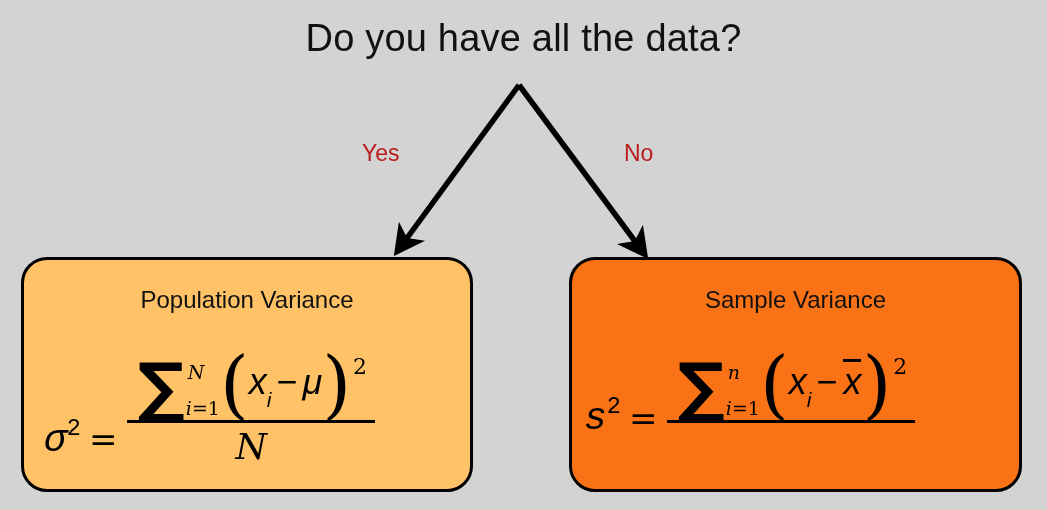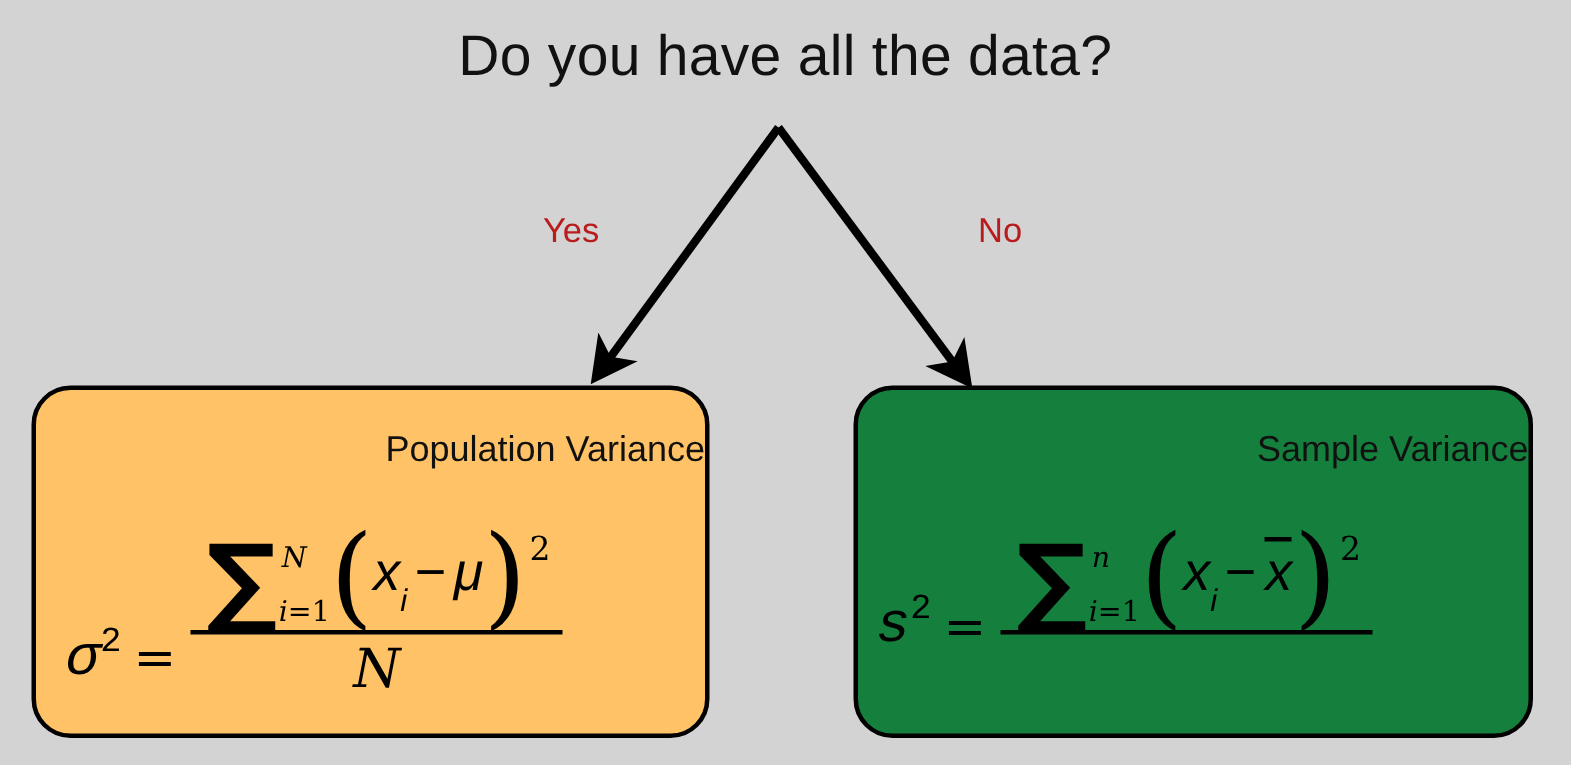--- a/index.html
+++ b/index.html
@@ -44,21 +44,21 @@
   }
 
   
   .branch-label {
     position: absolute;
     font-size: 23px;
     color: #b91c1c;
     white-space: nowrap;
   }
   #label-yes { left: 362px; top: 140px; }
-  #label-no  { left: 652px; top: 140px; }
+  #label-no  { left: 624px; top: 140px; }
 
   
   .vbox {
     position: absolute;
     border: 3px solid #000000;
     border-radius: 26px;
     box-sizing: border-box;
     overflow: visible;
   }
   #box-population {
@@ -74,21 +74,21 @@
     width: 453px;
     height: 235px;
     background: #00ffff;
   }
 
   .box-title {
     position: absolute;
     left: 0;
     top: 26px;
     width: 100%;
-    text-align: right;
+    text-align: center;
     font-size: 24px;
     color: #111111;
   }
 
   .equation {
     position: absolute;
     display: flex;
     align-items: center;
   }
   #eq-population { left: 20px; top: 96px; }
@@ -291,21 +291,21 @@
           <span class="term"><span>x</span><span class="sub">i</span><span class="minus">−</span><span>μ</span></span>
           <span class="paren">)</span>
           <span class="pow2">2</span>
         </span>
         <span class="fracbar"></span>
         <span class="denominator"><span>N</span></span>
       </span>
     </div>
   </div>
 
-  <div class="vbox" id="box-sample" style="background: #15803d; border-color: rgb(0, 0, 0);">
+  <div class="vbox" id="box-sample" style="background: #f97316; border-color: rgb(0, 0, 0);">
     <div class="box-title">Sample Variance</div>
 
     <div class="equation" id="eq-sample">
       <span class="lhs"><span>s</span><span class="sup">2</span></span>
       <span class="eqsign">=</span>
 
       <span class="fraction">
         <span class="numerator">
           <span class="sigma-group">
             <span class="sigma-glyph">∑</span>

